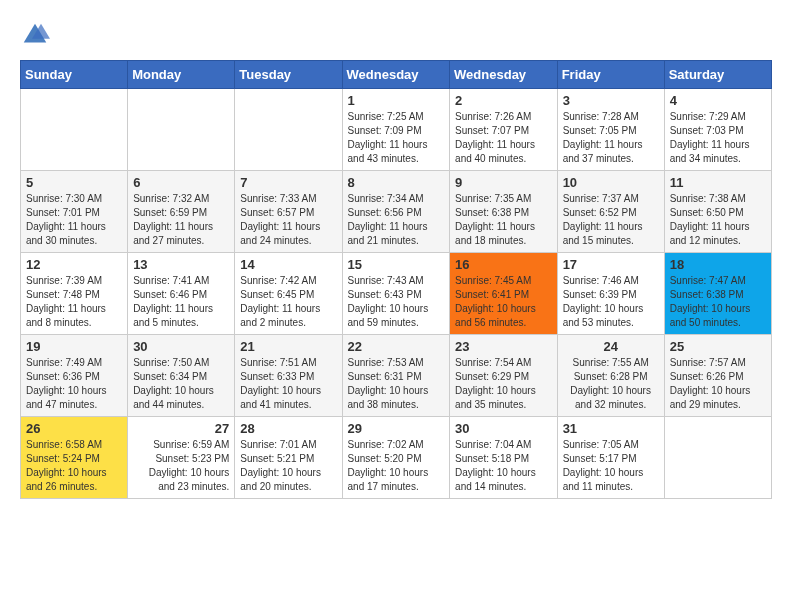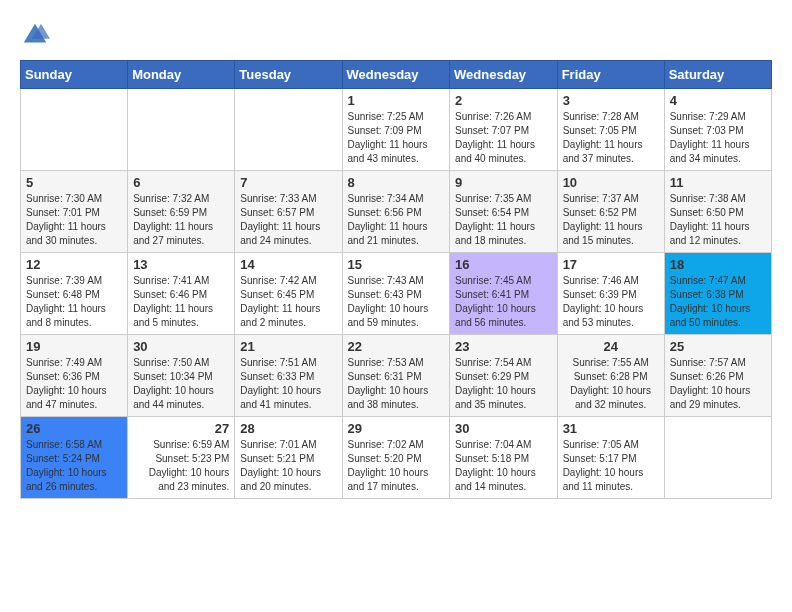--- a/index.html
+++ b/index.html
@@ -169,21 +169,21 @@
         <td style="background-color: rgb(245, 245, 245);">
           <span class="day-number">8</span>
           <div class="cell-content">Sunrise: 7:34 AM
 Sunset: 6:56 PM
 Daylight: 11 hours
 and 21 minutes.</div>
         </td>
         <td style="background-color: rgb(245, 245, 245);">
           <span class="day-number">9</span>
           <div class="cell-content">Sunrise: 7:35 AM
-Sunset: 6:54 PM
+Sunset: 6:38 PM
 Daylight: 11 hours
 and 18 minutes.</div>
         </td>
         <td style="background-color: rgb(245, 245, 245);">
           <span class="day-number">10</span>
           <div class="cell-content">Sunrise: 7:37 AM
 Sunset: 6:52 PM
 Daylight: 11 hours
 and 15 minutes.</div>
         </td>
@@ -192,21 +192,21 @@
           <div class="cell-content">Sunrise: 7:38 AM
 Sunset: 6:50 PM
 Daylight: 11 hours
 and 12 minutes.</div>
         </td>
       </tr>
       <tr style="background-color: rgb(255, 255, 255);">
         <td style="background-color: rgb(255, 255, 255);">
           <span class="day-number">12</span>
           <div class="cell-content">Sunrise: 7:39 AM
-Sunset: 6:48 PM
+Sunset: 7:48 PM
 Daylight: 11 hours
 and 8 minutes.</div>
         </td>
         <td style="background-color: rgb(255, 255, 255);">
           <span class="day-number">13</span>
           <div class="cell-content">Sunrise: 7:41 AM
 Sunset: 6:46 PM
 Daylight: 11 hours
 and 5 minutes.</div>
         </td>
@@ -217,21 +217,21 @@
 Daylight: 11 hours
 and 2 minutes.</div>
         </td>
         <td style="background-color: rgb(255, 255, 255);">
           <span class="day-number">15</span>
           <div class="cell-content">Sunrise: 7:43 AM
 Sunset: 6:43 PM
 Daylight: 10 hours
 and 59 minutes.</div>
         </td>
-        <td style="background-color: #c4b5fd;">
+        <td style="background-color: #f97316;">
           <span class="day-number">16</span>
           <div class="cell-content">Sunrise: 7:45 AM
 Sunset: 6:41 PM
 Daylight: 10 hours
 and 56 minutes.</div>
         </td>
         <td style="background-color: rgb(255, 255, 255);">
           <span class="day-number">17</span>
           <div class="cell-content">Sunrise: 7:46 AM
 Sunset: 6:39 PM
@@ -250,21 +250,21 @@
         <td style="background-color: rgb(245, 245, 245);">
           <span class="day-number">19</span>
           <div class="cell-content">Sunrise: 7:49 AM
 Sunset: 6:36 PM
 Daylight: 10 hours
 and 47 minutes.</div>
         </td>
         <td style="background-color: rgb(245, 245, 245);">
           <span class="day-number">30</span>
           <div class="cell-content">Sunrise: 7:50 AM
-Sunset: 10:34 PM
+Sunset: 6:34 PM
 Daylight: 10 hours
 and 44 minutes.</div>
         </td>
         <td style="background-color: rgb(245, 245, 245);">
           <span class="day-number">21</span>
           <div class="cell-content">Sunrise: 7:51 AM
 Sunset: 6:33 PM
 Daylight: 10 hours
 and 41 minutes.</div>
         </td>
@@ -291,21 +291,21 @@
         </td>
         <td style="background-color: rgb(245, 245, 245);">
           <span class="day-number">25</span>
           <div class="cell-content">Sunrise: 7:57 AM
 Sunset: 6:26 PM
 Daylight: 10 hours
 and 29 minutes.</div>
         </td>
       </tr>
       <tr style="background-color: rgb(255, 255, 255);">
-        <td style="background-color: #3b82f6;">
+        <td style="background-color: #fde047;">
           <span class="day-number">26</span>
           <div class="cell-content">Sunrise: 6:58 AM
 Sunset: 5:24 PM
 Daylight: 10 hours
 and 26 minutes.</div>
         </td>
         <td style="background-color: rgb(255, 255, 255); text-align: right;">
           <span class="day-number">27</span>
           <div class="cell-content">Sunrise: 6:59 AM
 Sunset: 5:23 PM

